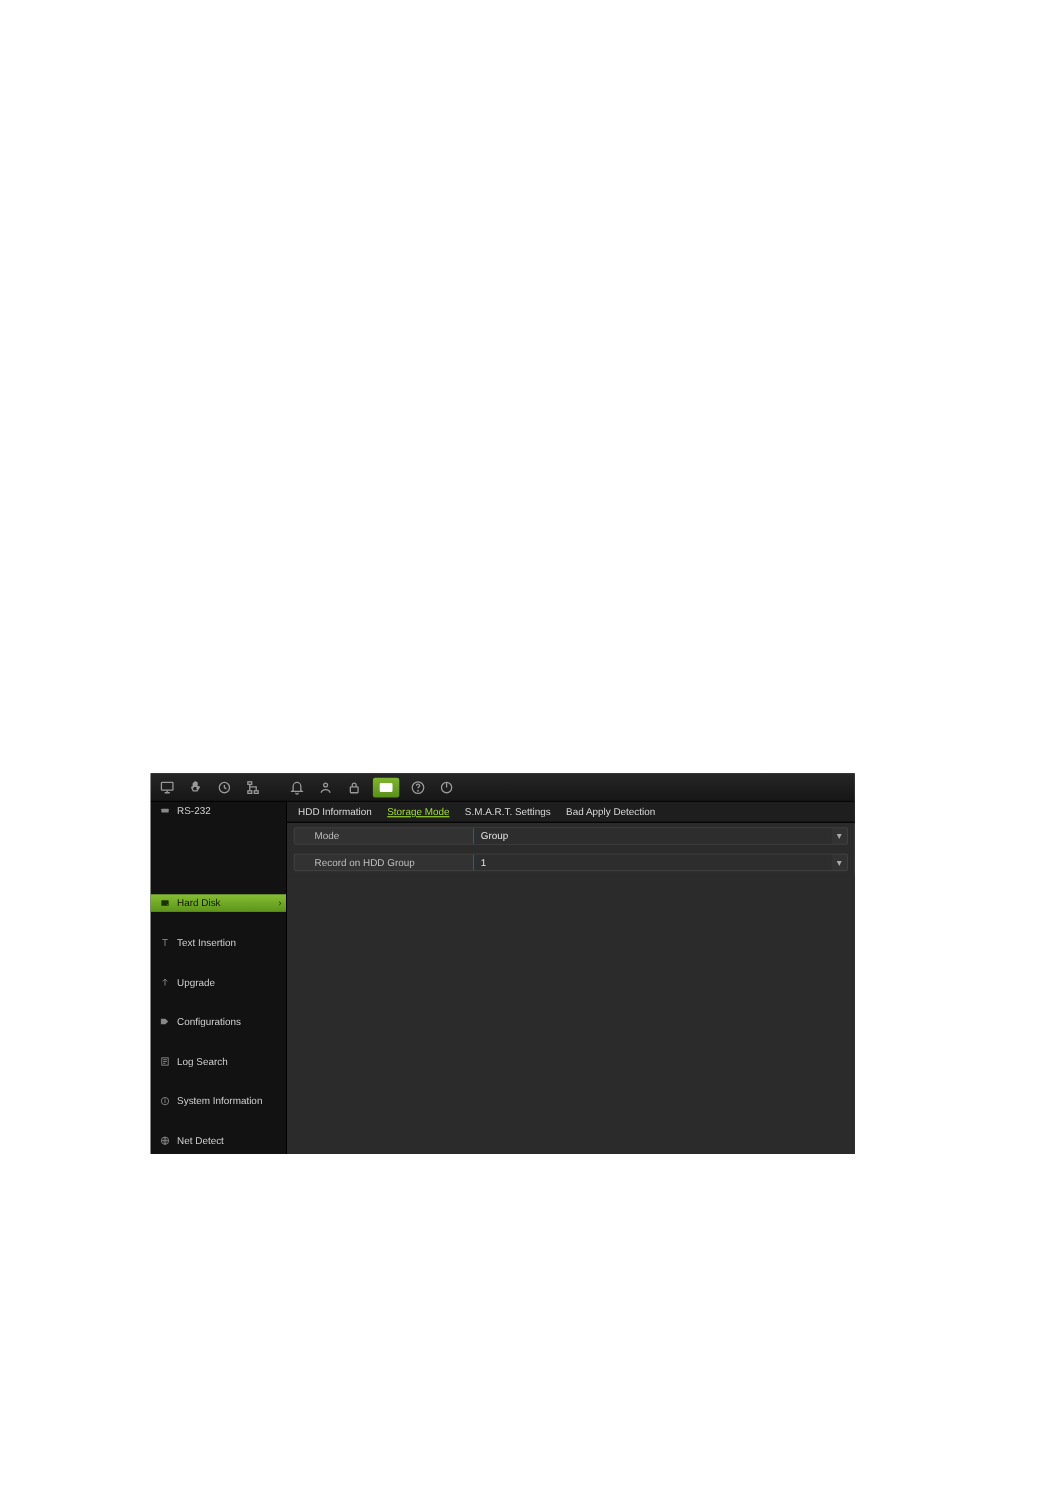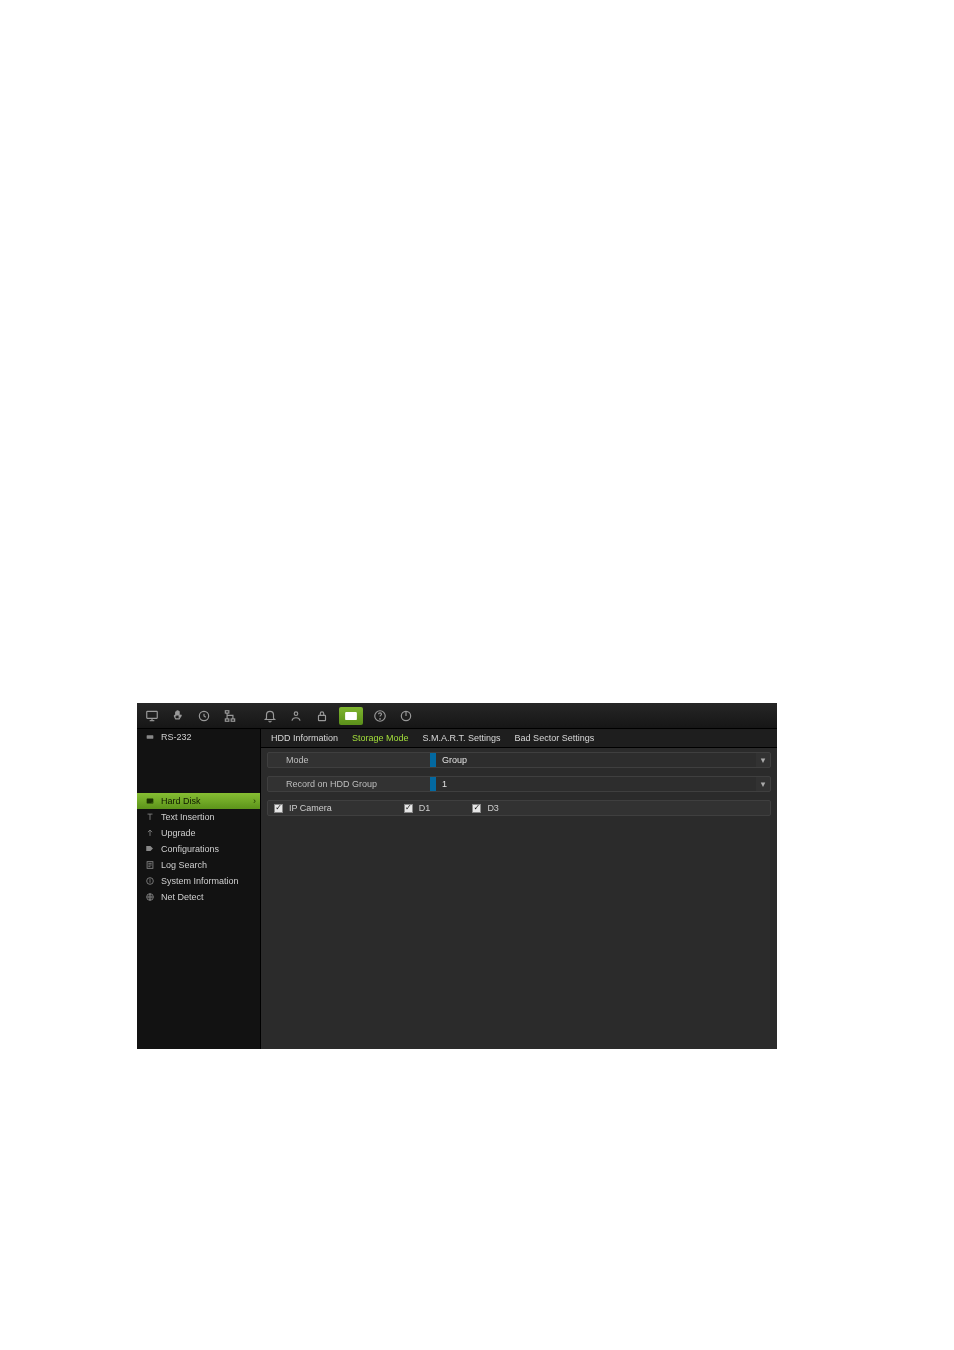--- a/index.html
+++ b/index.html
@@ -38,20 +38,21 @@
     width: 24px;
   }
   .toolbar .ticon.active svg { stroke:#fff; fill:#fff; }
   .body { flex: 1; display: flex; min-height: 0; }
   .sidebar {
     width: 124px;
     background: #121212;
     border-right: 1px solid #000;
     display: flex;
     flex-direction: column;
+    gap: 20px;
   }
   .side-item {
     display: flex;
     align-items: center;
     gap: 6px;
     padding: 3px 8px;
     color: #cfcfcf;
     white-space: nowrap;
   }
   .side-item.active {
@@ -72,33 +73,33 @@
     background:#2b2b2b;
   }
   .tabs {
     display:flex;
     gap:14px;
     padding: 4px 10px 2px 10px;
     background:#1e1e1e;
     border-bottom:1px solid #000;
   }
   .tab { color:#d8d8d8; cursor:pointer; padding-bottom:2px; }
-  .tab.active { color:#a3df3b; }
+  .tab.active { color:#a3df3b; text-decoration: underline; }
   .form-row {
     display:flex;
     align-items:center;
     margin: 4px 6px;
     background:#323232;
     border:1px solid #3f3f3f;
     border-radius:2px;
     height:16px;
     padding-left:12px;
   }
   .form-row .lbl { width:150px; padding:0 6px; color:#bfbfbf; }
-  .form-row .val { flex:1; padding:0 6px; color:#e2e2e2; background:#2d2d2d; height:100%; display:flex; align-items:center; border-left:6px solid #0369a1;}
+  .form-row .val { flex:1; padding:0 6px; color:#e2e2e2; background:#2d2d2d; height:100%; display:flex; align-items:center; border-left:1px solid #0369a1;}
   .form-row .caret { width:14px; text-align:center; color:#aaa; }
   .cam-row {
     display:flex;
     align-items:center;
     margin: 4px 6px;
     background:#323232;
     border:1px solid #3f3f3f;
     border-radius:2px;
     height:16px;
     padding:0 6px;
@@ -285,44 +286,34 @@
           </span>
         <span>Net Detect</span>
       </div>
     </div>
 
     <div class="main">
       <div class="tabs">
         <span class="tab">HDD Information</span>
         <span class="tab active">Storage Mode</span>
         <span class="tab">S.M.A.R.T. Settings</span>
-        <span class="tab">Bad Sector Settings</span>
+        <span class="tab">Bad Apply Detection</span>
       </div>
 
       <div class="form-row">
         <span class="lbl">Mode</span>
         <span class="val">Group</span>
         <span class="caret">▾</span>
       </div>
 
       <div class="form-row">
         <span class="lbl">Record on HDD Group</span>
         <span class="val">1</span>
         <span class="caret">▾</span>
       </div>
 
-      <div class="cam-row">
-        <span class="chk checked"></span>
-        <span>IP Camera</span>
-        <span class="gap"></span>
-        <span class="chk checked"></span>
-        <span>D1</span>
-        <span style="width:30px"></span>
-        <span class="chk checked"></span>
-        <span>D3</span>
-      </div>
 
       <div class="content-area"></div>
 
     </div>
   </div>
 
 </div>
 
 </body></html>

